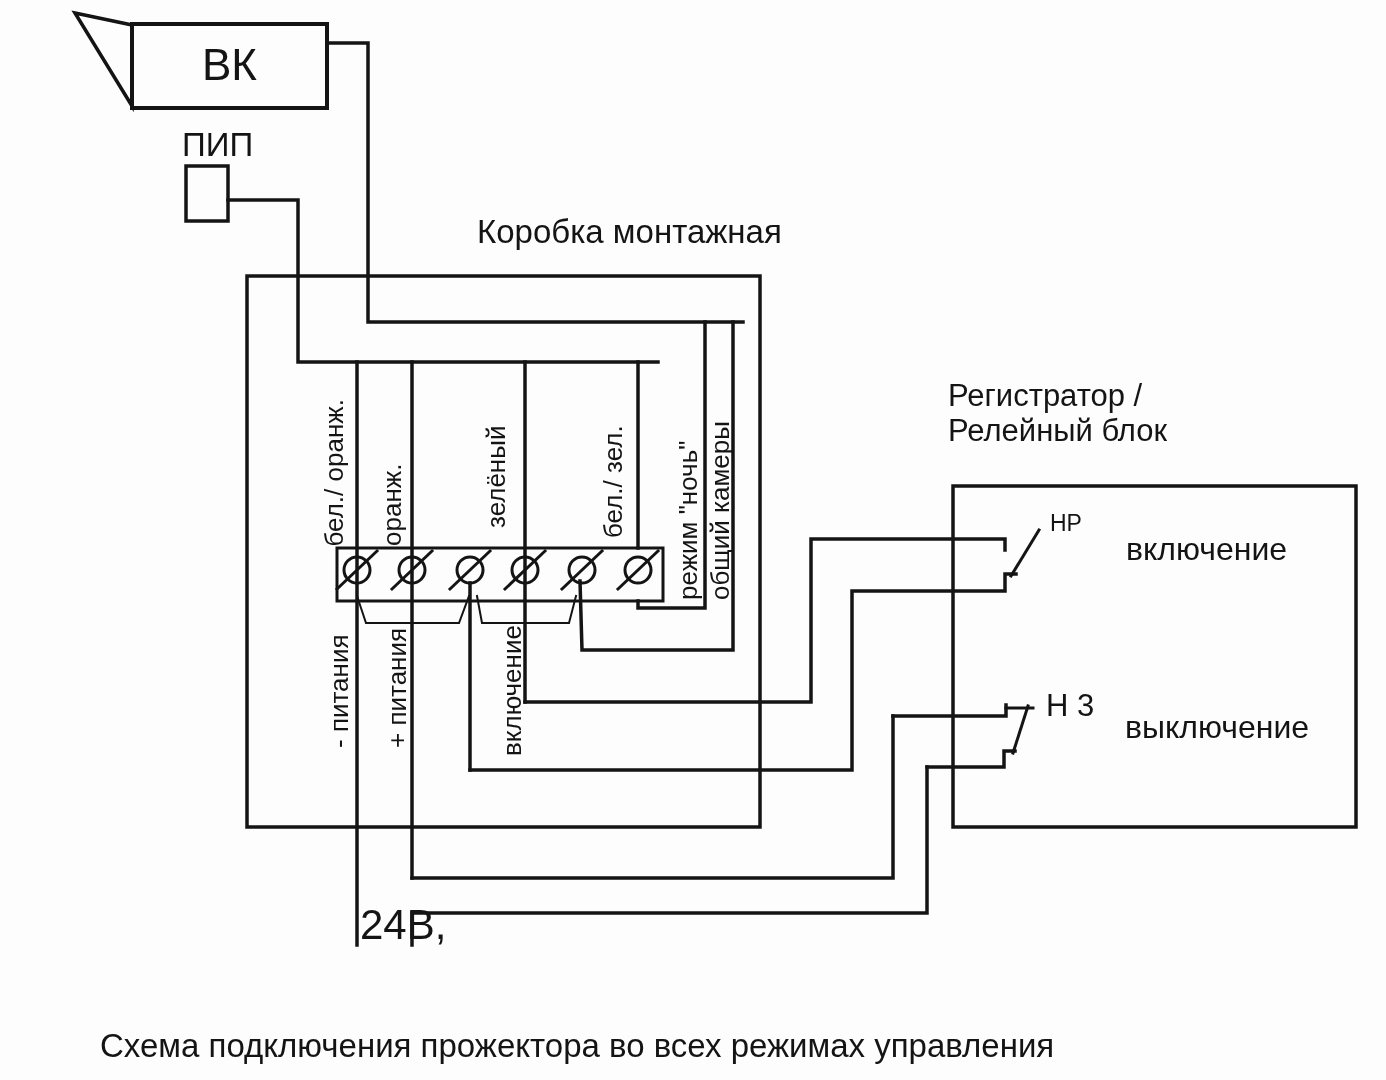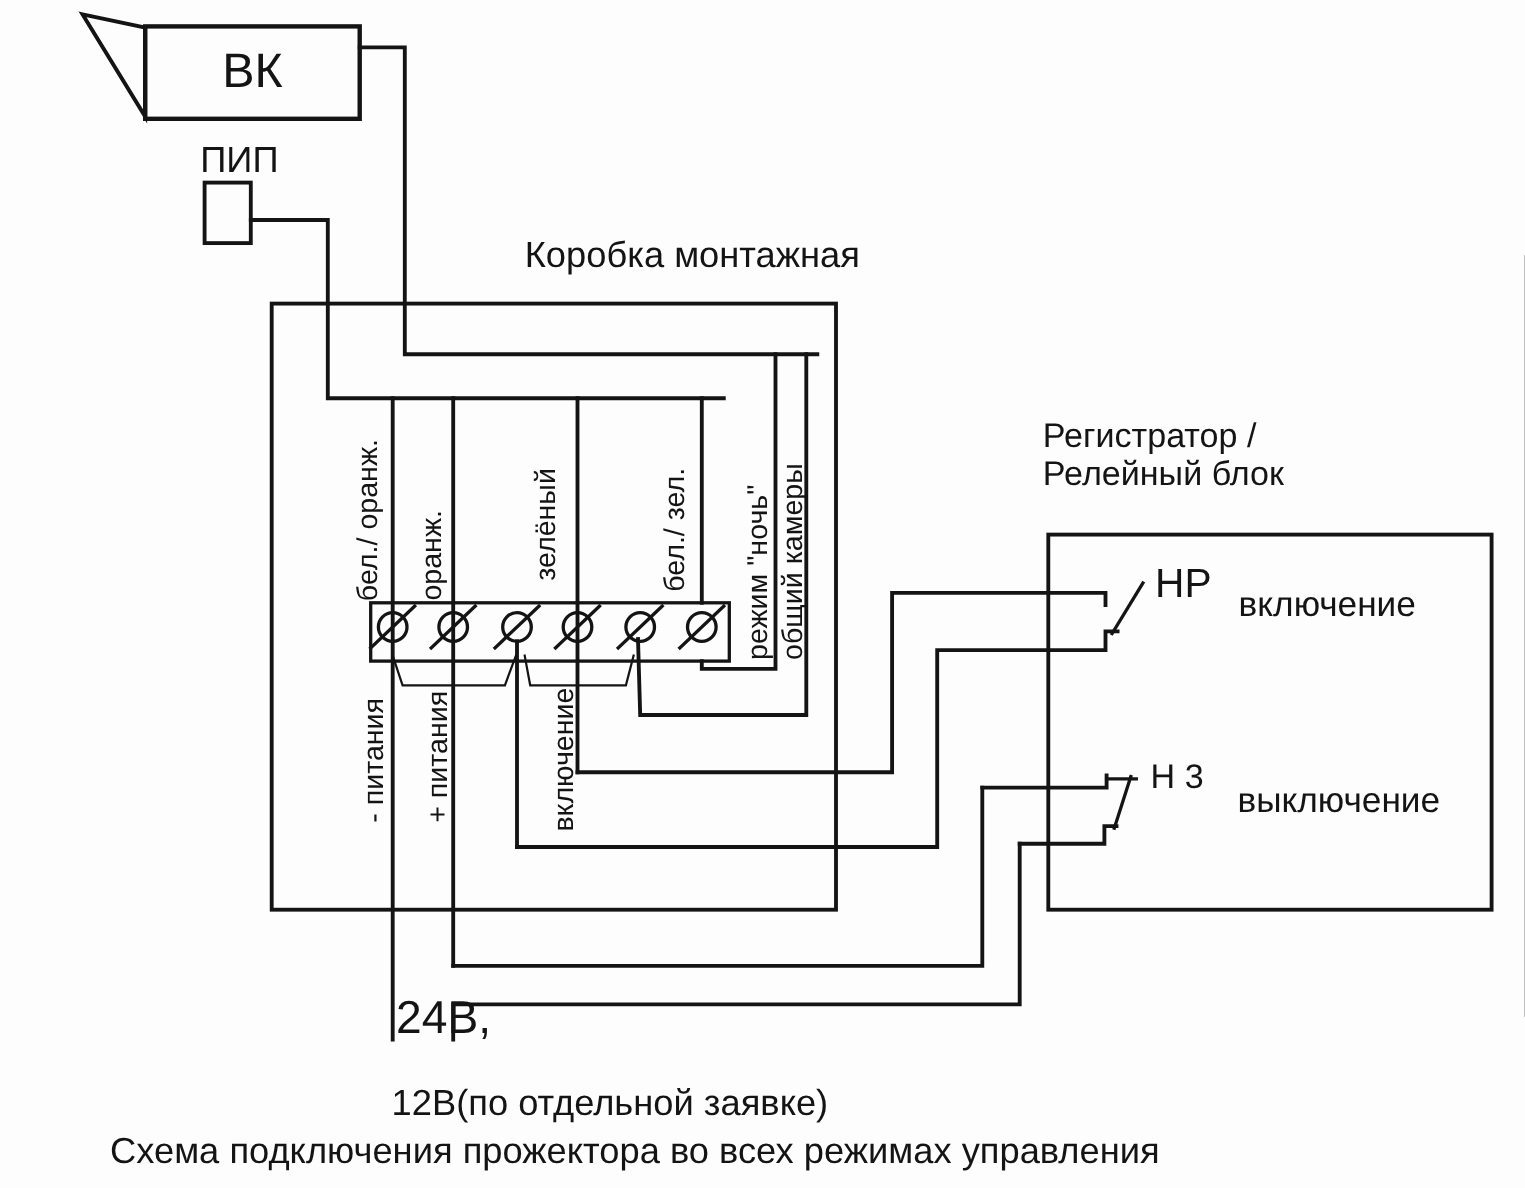--- a/index.html
+++ b/index.html
@@ -86,34 +86,33 @@
 
   <div class="lbl" style="left:132px;top:40px;width:195px;text-align:center;font-size:44px;">ВК</div>
 
   <div class="lbl" style="left:170px;top:126px;font-size:33px;margin-left:12px;">ПИП</div>
 
   <div class="lbl" style="left:948px;top:378px;font-size:31px;">Регистратор /</div>
 
   <div class="lbl" style="left:477px;top:213px;font-size:33px;">Коробка монтажная</div>
   <div class="lbl" style="left:948px;top:413px;font-size:31px;text-align:right;">Релейный блок</div>
 
-  <div class="lbl" style="left:1050px;top:510px;font-size:37px;">НР</div>
+  <div class="lbl" style="left:1050px;top:510px;font-size:23px;">НР</div>
   <div class="lbl" style="left:1126px;top:531px;font-size:32px;">включение</div>
   <div class="lbl" style="left:1046px;top:688px;font-size:31px;">Н 3</div>
   <div class="lbl" style="left:1125px;top:709px;font-size:32px;">выключение</div>
 
   <div class="vlbl" style="left:246px;top:444px;width:175px;">бел./ оранж.</div>
   <div class="vlbl" style="left:342px;top:481px;width:100px;">оранж.</div>
   <div class="vlbl" style="left:440px;top:457px;width:112px;">зелёный</div>
   <div class="vlbl" style="left:549px;top:459px;width:128px;">бел./ зел.</div>
   <div class="vlbl" style="left:603px;top:500px;width:170px;">режим "ночь"</div>
   <div class="vlbl" style="left:630px;top:495px;width:180px;">общий камеры</div>
 
   <div class="vlbl" style="left:280px;top:674px;width:118px;">- питания</div>
   <div class="vlbl" style="left:336px;top:672px;width:122px;">+ питания</div>
   <div class="vlbl" style="left:443px;top:672px;width:138px;">включение</div>
 
   <div class="lbl" style="left:360px;top:901px;font-size:42px;">24В,</div>
-  <div class="lbl" style="left:356px;top:984px;font-size:33px;">12В(по отдельной заявке)</div>
 
   <div class="lbl" style="left:100px;top:1027px;font-size:33px;">Схема подключения прожектора во всех режимах управления</div>
 
 </div>
 
 </body></html>

